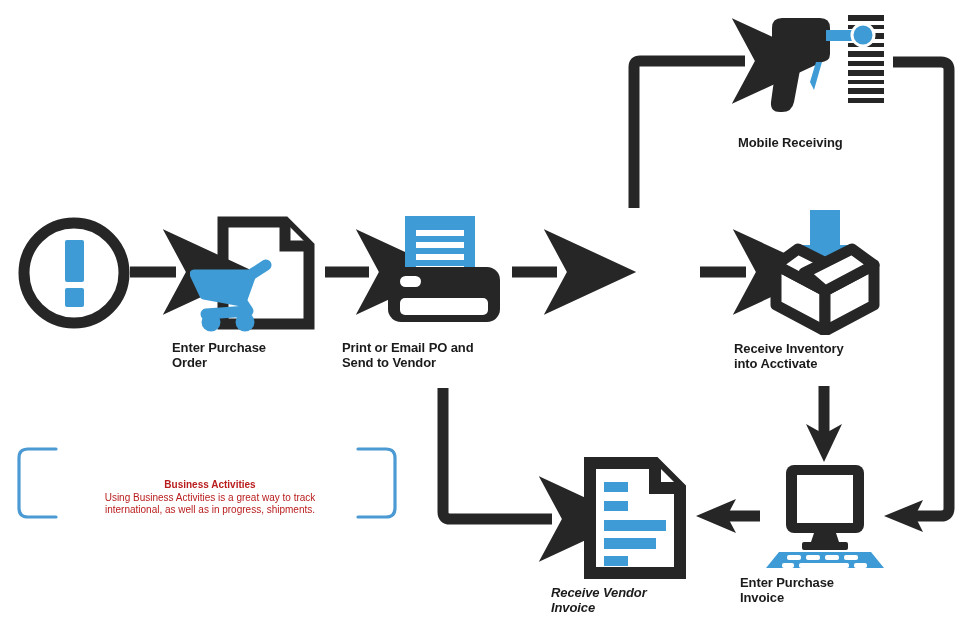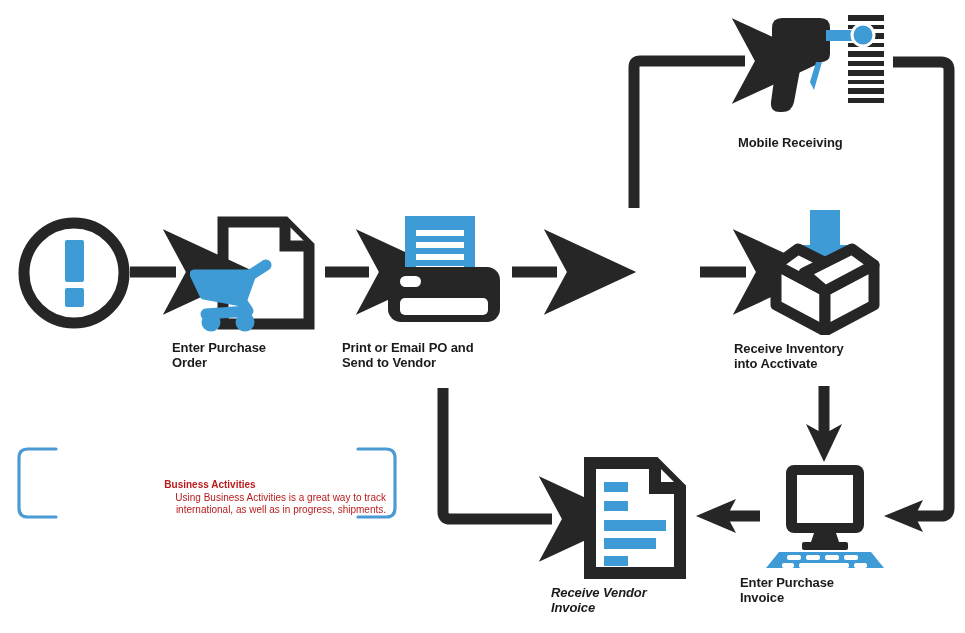--- a/index.html
+++ b/index.html
@@ -59,21 +59,21 @@
     color: #b91c1c;
     margin-top: 24px;
   }
   .callout-title {
     font-weight: bold;
     display: block;
   }
   .callout-body {
     display: block;
     white-space: pre-line;
-    text-align: right;
+    text-align: center;
   }
 </style>
 </head>
 <body>
 
 <div id="canvas">
 
   <svg class="connector" viewBox="0 0 965 633" xmlns="http://www.w3.org/2000/svg">
     <defs>
       <marker id="ah-r" markerWidth="9" markerHeight="9" refX="1.2" refY="4.5" orient="auto" markerUnits="strokeWidth">

